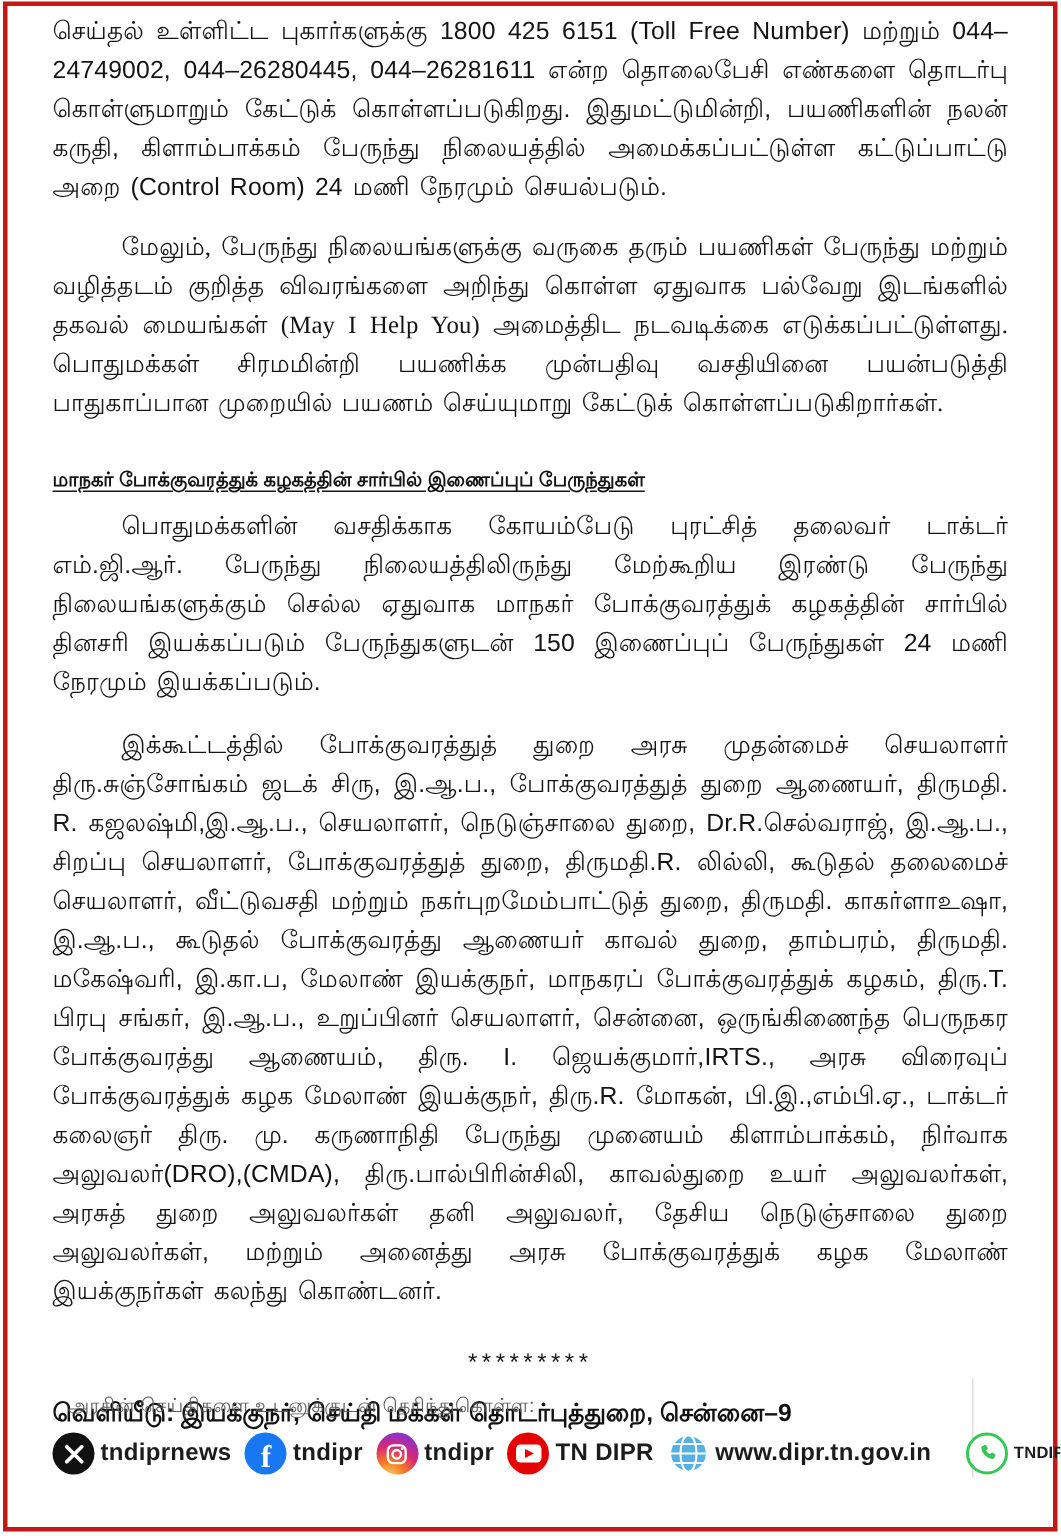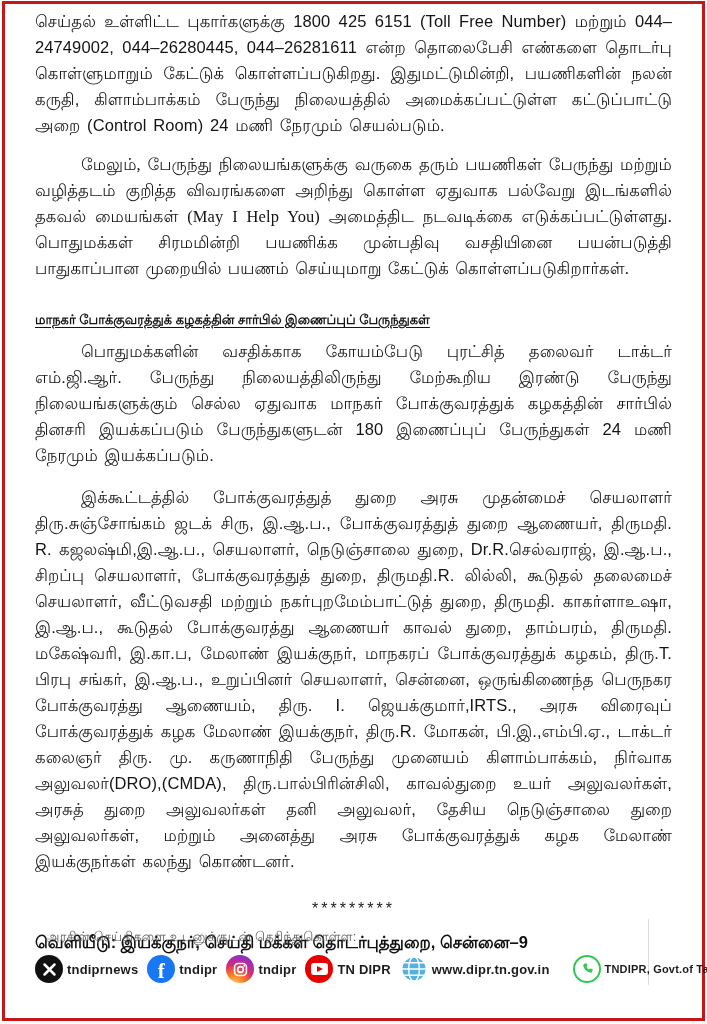--- a/index.html
+++ b/index.html
@@ -86,21 +86,21 @@
   .badge {
     width: 28px; height: 28px;
     border-radius: 50%;
     display: inline-flex;
     align-items: center;
     justify-content: center;
     flex: 0 0 auto;
   }
   .handle {
     font-weight: bold;
-    font-size: 13px;
+    font-size: 16px;
     color: #1c1c1c;
     margin-left: 4px;
     letter-spacing: 0.2px;
   }
   .ig-badge {
     background: radial-gradient(circle at 28% 110%, #fdc468 8%, #fa7e1e 30%, #d62976 58%, #962fbf 80%, #4f5bd5 100%);
   }
   .fb-letter {
     color: #fff;
     font-family: "Liberation Serif", serif;
@@ -134,21 +134,21 @@
 <div class="screen">
   <div class="page">
     <div class="content">
 
       <div class="para para-1">செய்தல் உள்ளிட்ட புகார்களுக்கு 1800 425 6151 (Toll Free Number) மற்றும் 044–24749002, 044–26280445, 044–26281611 என்ற தொலைபேசி எண்களை தொடர்பு கொள்ளுமாறும் கேட்டுக் கொள்ளப்படுகிறது. இதுமட்டுமின்றி, பயணிகளின் நலன் கருதி, கிளாம்பாக்கம் பேருந்து நிலையத்தில் அமைக்கப்பட்டுள்ள கட்டுப்பாட்டு அறை (Control Room) 24 மணி நேரமும் செயல்படும்.</div>
 
       <div class="para indent para-2">மேலும், பேருந்து நிலையங்களுக்கு வருகை தரும் பயணிகள் பேருந்து மற்றும் வழித்தடம் குறித்த விவரங்களை அறிந்து கொள்ள ஏதுவாக பல்வேறு இடங்களில் தகவல் மையங்கள் (May I Help You) அமைத்திட நடவடிக்கை எடுக்கப்பட்டுள்ளது. பொதுமக்கள் சிரமமின்றி பயணிக்க முன்பதிவு வசதியினை பயன்படுத்தி பாதுகாப்பான முறையில் பயணம் செய்யுமாறு கேட்டுக் கொள்ளப்படுகிறார்கள்.</div>
 
       <div class="section-heading">மாநகர் போக்குவரத்துக் கழகத்தின் சார்பில் இணைப்புப் பேருந்துகள்</div>
 
-      <div class="para indent para-3">பொதுமக்களின் வசதிக்காக கோயம்பேடு புரட்சித் தலைவர் டாக்டர் எம்.ஜி.ஆர். பேருந்து நிலையத்திலிருந்து மேற்கூறிய இரண்டு பேருந்து நிலையங்களுக்கும் செல்ல ஏதுவாக மாநகர் போக்குவரத்துக் கழகத்தின் சார்பில் தினசரி இயக்கப்படும் பேருந்துகளுடன் 180 இணைப்புப் பேருந்துகள் 24 மணி நேரமும் இயக்கப்படும்.</div>
+      <div class="para indent para-3">பொதுமக்களின் வசதிக்காக கோயம்பேடு புரட்சித் தலைவர் டாக்டர் எம்.ஜி.ஆர். பேருந்து நிலையத்திலிருந்து மேற்கூறிய இரண்டு பேருந்து நிலையங்களுக்கும் செல்ல ஏதுவாக மாநகர் போக்குவரத்துக் கழகத்தின் சார்பில் தினசரி இயக்கப்படும் பேருந்துகளுடன் 150 இணைப்புப் பேருந்துகள் 24 மணி நேரமும் இயக்கப்படும்.</div>
 
       <div class="para indent para-4">இக்கூட்டத்தில் போக்குவரத்துத் துறை அரசு முதன்மைச் செயலாளர் திரு.சுஞ்சோங்கம் ஜடக் சிரு, இ.ஆ.ப., போக்குவரத்துத் துறை ஆணையர், திருமதி. R. கஜலஷ்மி,இ.ஆ.ப., செயலாளர், நெடுஞ்சாலை துறை, Dr.R.செல்வராஜ், இ.ஆ.ப., சிறப்பு செயலாளர், போக்குவரத்துத் துறை, திருமதி.R. லில்லி, கூடுதல் தலைமைச் செயலாளர், வீட்டுவசதி மற்றும் நகர்புறமேம்பாட்டுத் துறை, திருமதி. காகர்ளாஉஷா, இ.ஆ.ப., கூடுதல் போக்குவரத்து ஆணையர் காவல் துறை, தாம்பரம், திருமதி. மகேஷ்வரி, இ.கா.ப, மேலாண் இயக்குநர், மாநகரப் போக்குவரத்துக் கழகம், திரு.T. பிரபு சங்கர், இ.ஆ.ப., உறுப்பினர் செயலாளர், சென்னை, ஒருங்கிணைந்த பெருநகர போக்குவரத்து ஆணையம், திரு. I. ஜெயக்குமார்,IRTS., அரசு விரைவுப் போக்குவரத்துக் கழக மேலாண் இயக்குநர், திரு.R. மோகன், பி.இ.,எம்பி.ஏ., டாக்டர் கலைஞர் திரு. மு. கருணாநிதி பேருந்து முனையம் கிளாம்பாக்கம், நிர்வாக அலுவலர்(DRO),(CMDA), திரு.பால்பிரின்சிலி, காவல்துறை உயர் அலுவலர்கள், அரசுத் துறை அலுவலர்கள் தனி அலுவலர், தேசிய நெடுஞ்சாலை துறை அலுவலர்கள், மற்றும் அனைத்து அரசு போக்குவரத்துக் கழக மேலாண் இயக்குநர்கள் கலந்து கொண்டனர்.</div>
 
       <div class="separator">*********</div>
 
       <div class="release-line">வெளியீடு: இயக்குநர், செய்தி மக்கள் தொடர்புத்துறை, சென்னை–9</div>
     </div>
 
     <div class="footer-banner">
       <div class="footer-caption">அரசின் செய்திகளை உடனுக்குடன் தெரிந்துகொள்ள:</div>

